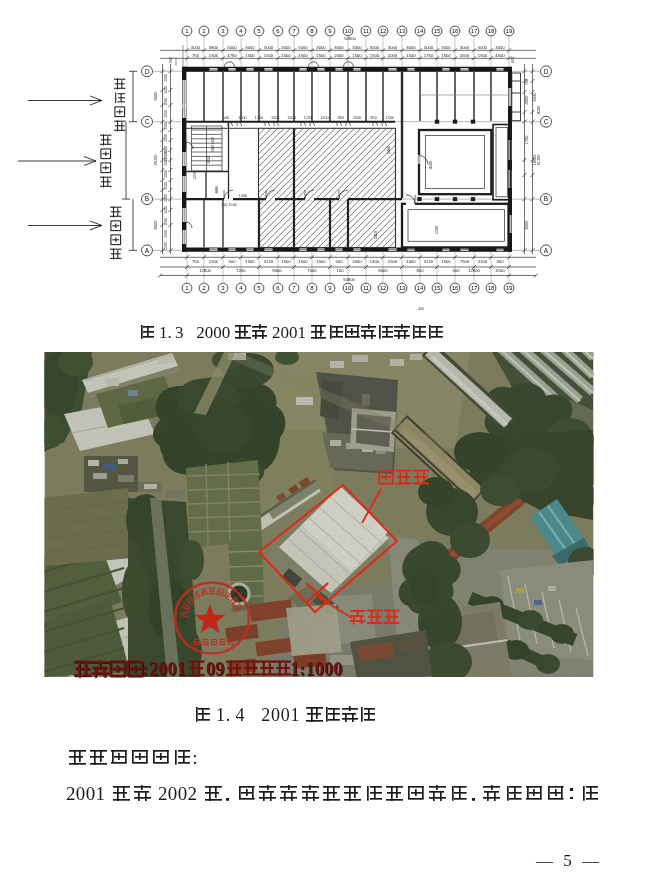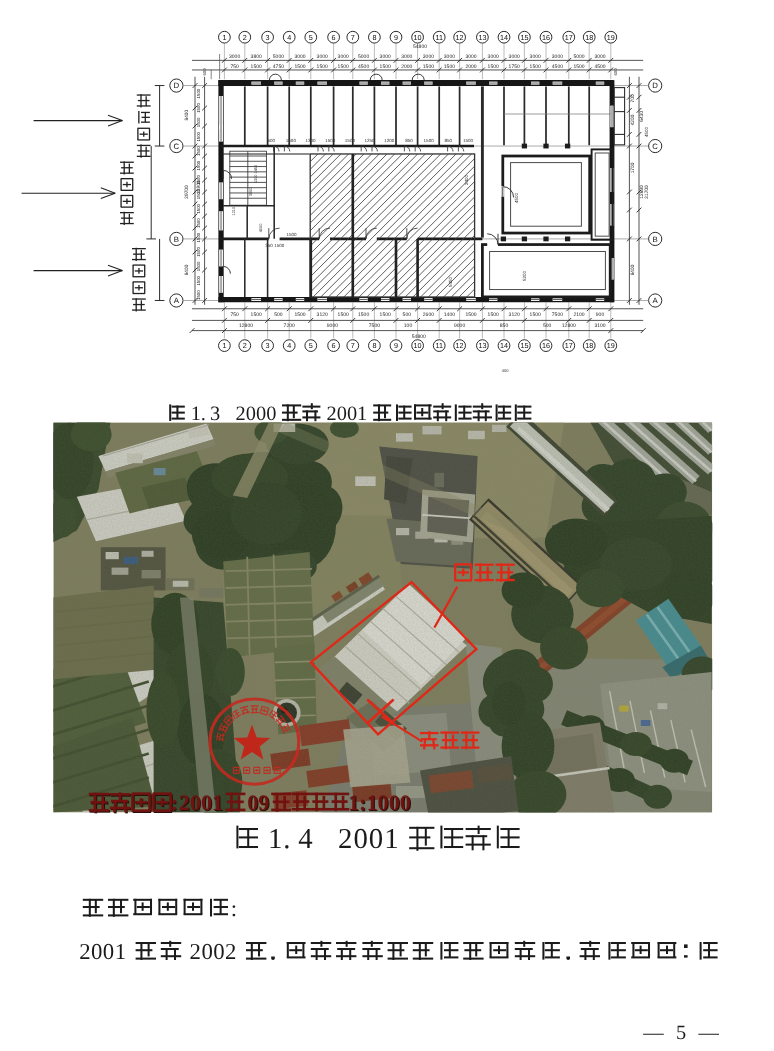--- a/index.html
+++ b/index.html
@@ -1512,20 +1512,20 @@
       <g stroke="#701210" stroke-width="2.2" opacity="1.0" fill="none">
         <line x1="275.0" y1="661.6" x2="291.0" y2="661.6"></line>
         <line x1="276.3" y1="668.0" x2="289.7" y2="668.0"></line>
         <line x1="275.0" y1="674.4" x2="291.0" y2="674.4"></line>
         <line x1="279.8" y1="660.6" x2="279.8" y2="676.0"></line>
         <line x1="285.9" y1="663.2" x2="285.9" y2="674.4"></line>
       </g>
     </g>
 </svg>
 
-<div class="abs" style="left:138px;top:335px;font-size:17px;white-space:nowrap"><i class="h h2"></i>&nbsp;1. 3&nbsp;&nbsp;&nbsp;2000&nbsp;<i class="h h0"></i><i class="h h3"></i>&nbsp;2001&nbsp;<i class="h h0"></i><i class="h h2"></i><i class="h h1"></i><i class="h h3"></i><i class="h h2"></i><i class="h h3"></i><i class="h h2"></i><i class="h h2"></i></div>
-
-<div class="abs" style="left:193px;top:687px;font-size:24px;letter-spacing:0.8px;white-space:nowrap"><i class="h h2"></i>&nbsp;1. 4&nbsp;&nbsp;&nbsp;2001&nbsp;<i class="h h0"></i><i class="h h2"></i><i class="h h3"></i><i class="h h2"></i></div>
+<div class="abs" style="left:138px;top:323px;font-size:17px;white-space:nowrap"><i class="h h2"></i>&nbsp;1. 3&nbsp;&nbsp;&nbsp;2000&nbsp;<i class="h h0"></i><i class="h h3"></i>&nbsp;2001&nbsp;<i class="h h0"></i><i class="h h2"></i><i class="h h1"></i><i class="h h3"></i><i class="h h2"></i><i class="h h3"></i><i class="h h2"></i><i class="h h2"></i></div>
+
+<div class="abs" style="left:193px;top:705px;font-size:18px;letter-spacing:0.8px;white-space:nowrap"><i class="h h2"></i>&nbsp;1. 4&nbsp;&nbsp;&nbsp;2001&nbsp;<i class="h h0"></i><i class="h h2"></i><i class="h h3"></i><i class="h h2"></i></div>
 
 <div class="abs" id="p1" style="left:67px;top:747px;font-size:19px;white-space:nowrap"><i class="h h0"></i><i class="h h0"></i><i class="h h1"></i><i class="h h1"></i><i class="h h1"></i><i class="h h2"></i>:</div>
 
 <div class="abs" id="p2" style="left:66px;top:783px;font-size:19px;letter-spacing:0.35px;white-space:nowrap">2001&nbsp;<i class="h h0"></i><i class="h h3"></i>&nbsp;2002&nbsp;<i class="h h0"></i><i class="cm"></i><i class="h h1"></i><i class="h h3"></i><i class="h h3"></i><i class="h h3"></i><i class="h h0"></i><i class="h h0"></i><i class="h h2"></i><i class="h h0"></i><i class="h h1"></i><i class="h h3"></i><i class="h h2"></i><i class="cm"></i><i class="h h3"></i><i class="h h2"></i><i class="h h1"></i><i class="h h1"></i><i class="cl"></i><i class="h h2"></i></div>
 
 <div class="abs" style="left:536px;top:851px;font-size:17px;letter-spacing:3px">—&nbsp;5&nbsp;—</div>
 </body></html>

